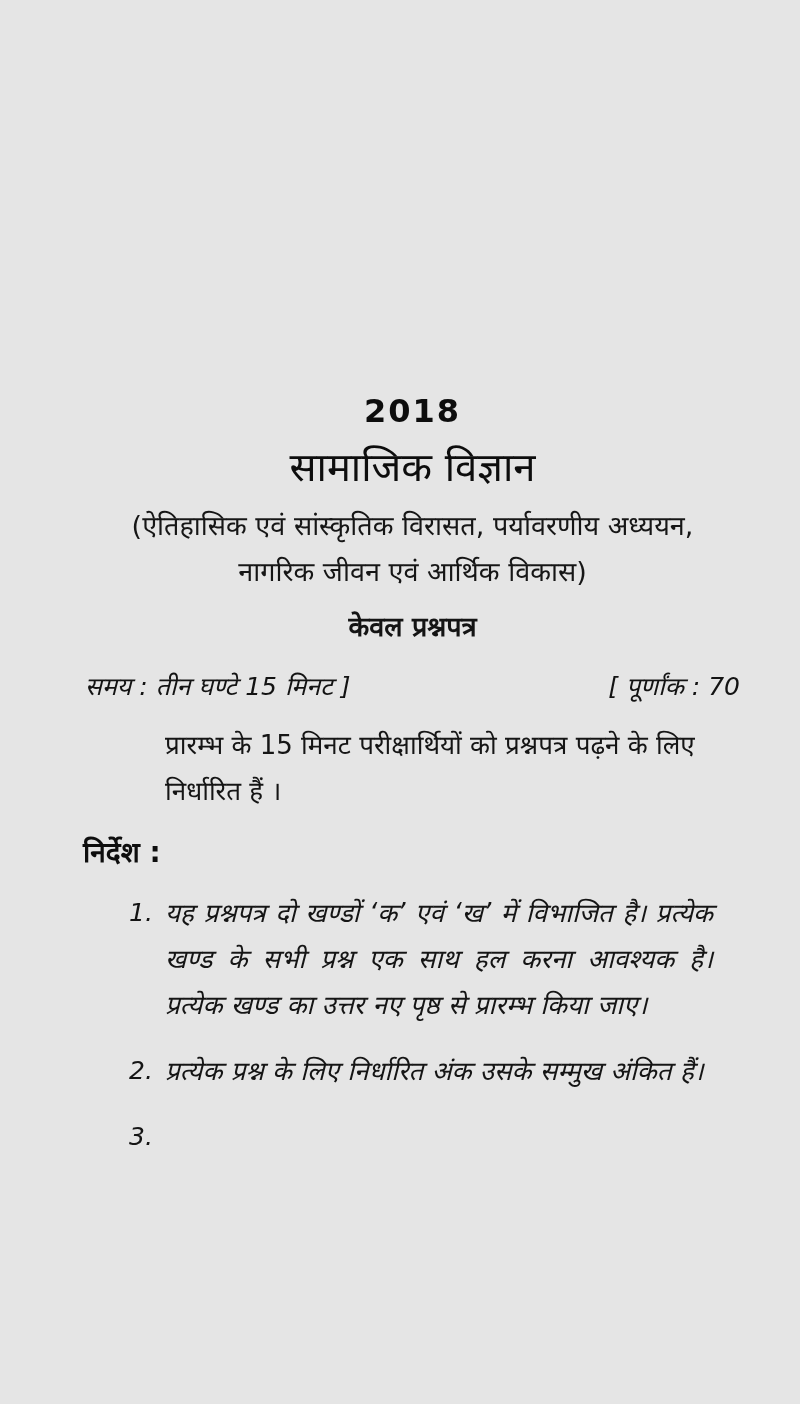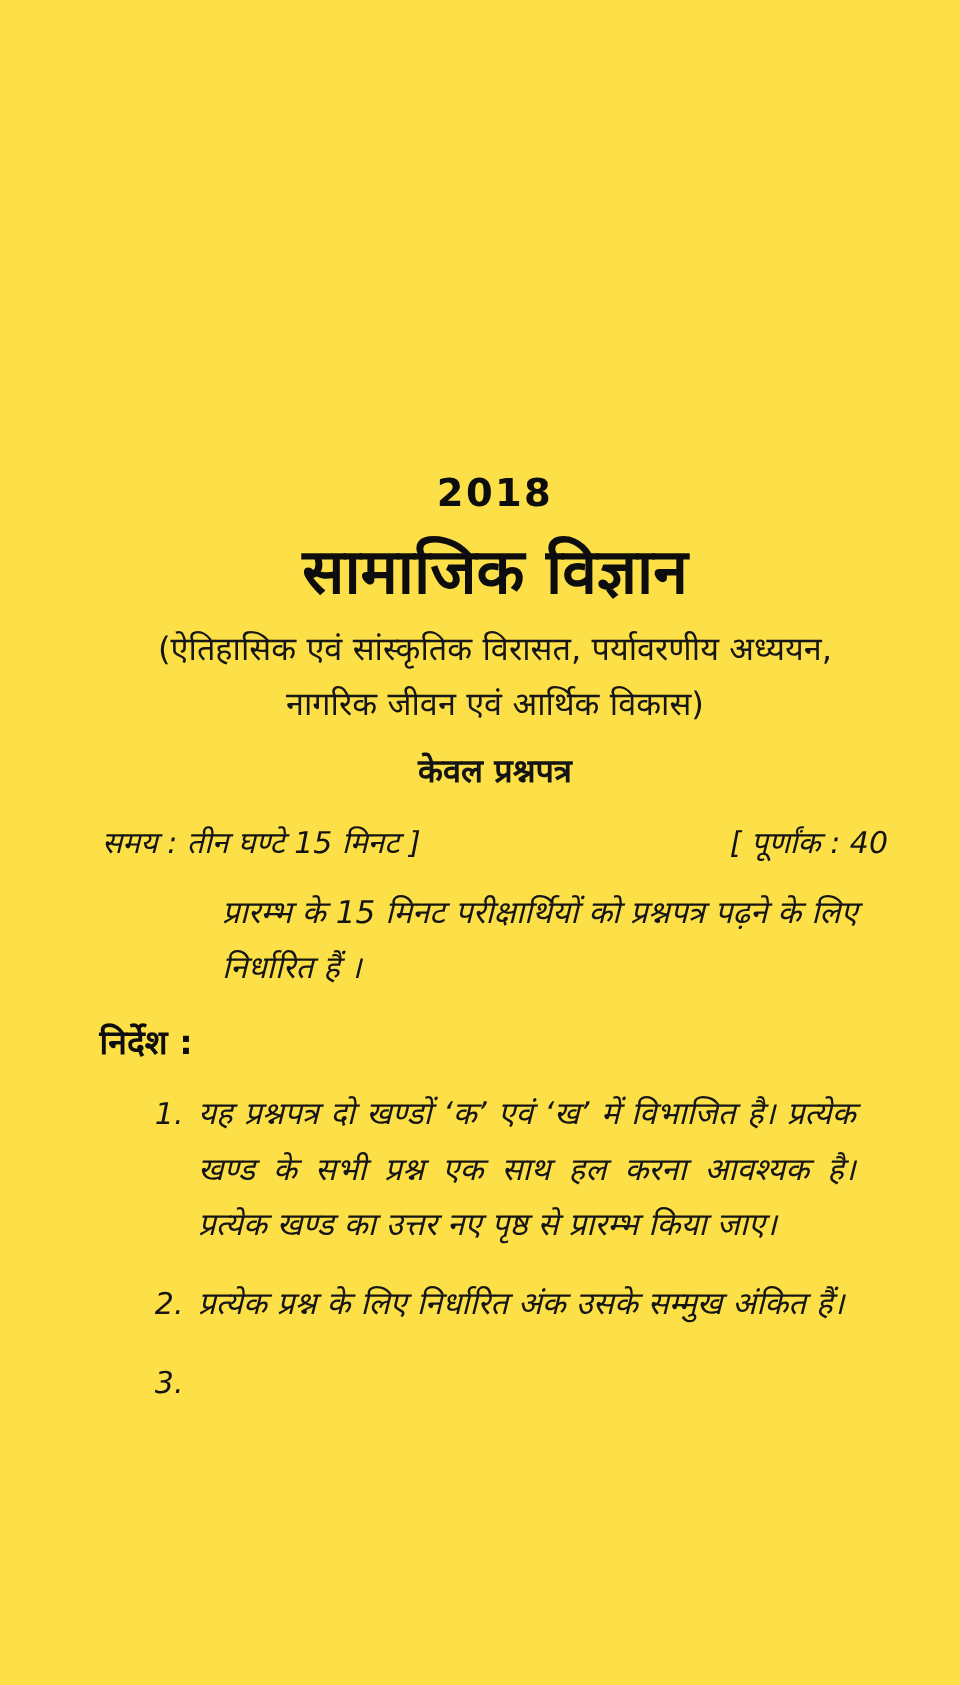--- a/index.html
+++ b/index.html
@@ -4,21 +4,21 @@
 <style>
   html, body {
     margin: 0;
     padding: 0;
     background: #ffffff;
   }
   .page {
     position: relative;
     width: 800px;
     height: 1404px;
-    background: #fde047;
+    background: #e5e5e5;
     overflow: hidden;
     font-family: "DejaVu Sans", sans-serif;
     color: #111111;
     box-sizing: border-box;
   }
   .content {
     position: absolute;
     left: 85px;
     top: 392px;
     width: 655px;
@@ -26,22 +26,22 @@
   .center { text-align: center; }
 
   .year {
     font-size: 32px;
     font-weight: bold;
     letter-spacing: 2px;
     color: #0d0d0d;
   }
   .main-title {
     margin-top: 8px;
-    font-size: 52px;
-    font-weight: bold;
+    font-size: 40px;
+    font-weight: normal;
     color: #0d0d0d;
   }
   .subtitle {
     margin-top: 12px;
     font-size: 27px;
     font-weight: bold;
     color: #141414;
   }
   .scope {
     margin-top: 10px;
@@ -54,24 +54,23 @@
     display: flex;
     justify-content: space-between;
     align-items: center;
     font-size: 25px;
     font-style: italic;
     color: #131313;
     gap: 43px;
   }
   .preamble {
     margin-top: 20px;
-    margin-left: 100px;
+    margin-left: 80px;
     width: 555px;
     font-size: 26px;
-    font-style: italic;
     line-height: 46px;
     color: #151515;
   }
   .instructions-heading {
     margin-top: 18px;
     margin-left: -2px;
     font-size: 28px;
     font-weight: bold;
     color: #0e0e0e;
   }
@@ -112,21 +111,21 @@
 
     <div class="center scope">
       <div>(ऐतिहासिक एवं सांस्कृतिक विरासत, पर्यावरणीय अध्ययन,</div>
       <div>नागरिक जीवन एवं आर्थिक विकास)</div>
     </div>
 
     <div class="center subtitle">केवल प्रश्नपत्र</div>
 
     <div class="time-row">
       <span>समय : तीन घण्टे 15 मिनट ]</span>
-      <span>[ पूर्णांक : 40</span>
+      <span>[ पूर्णांक : 70</span>
     </div>
 
     <div class="preamble">प्रारम्भ के 15 मिनट परीक्षार्थियों को प्रश्नपत्र पढ़ने के लिए निर्धारित हैं ।</div>
 
     <div class="instructions-heading">निर्देश :</div>
 
     <div class="instructions-list">
 
       <div class="instruction-item">
         <div class="instruction-number">1.</div>

